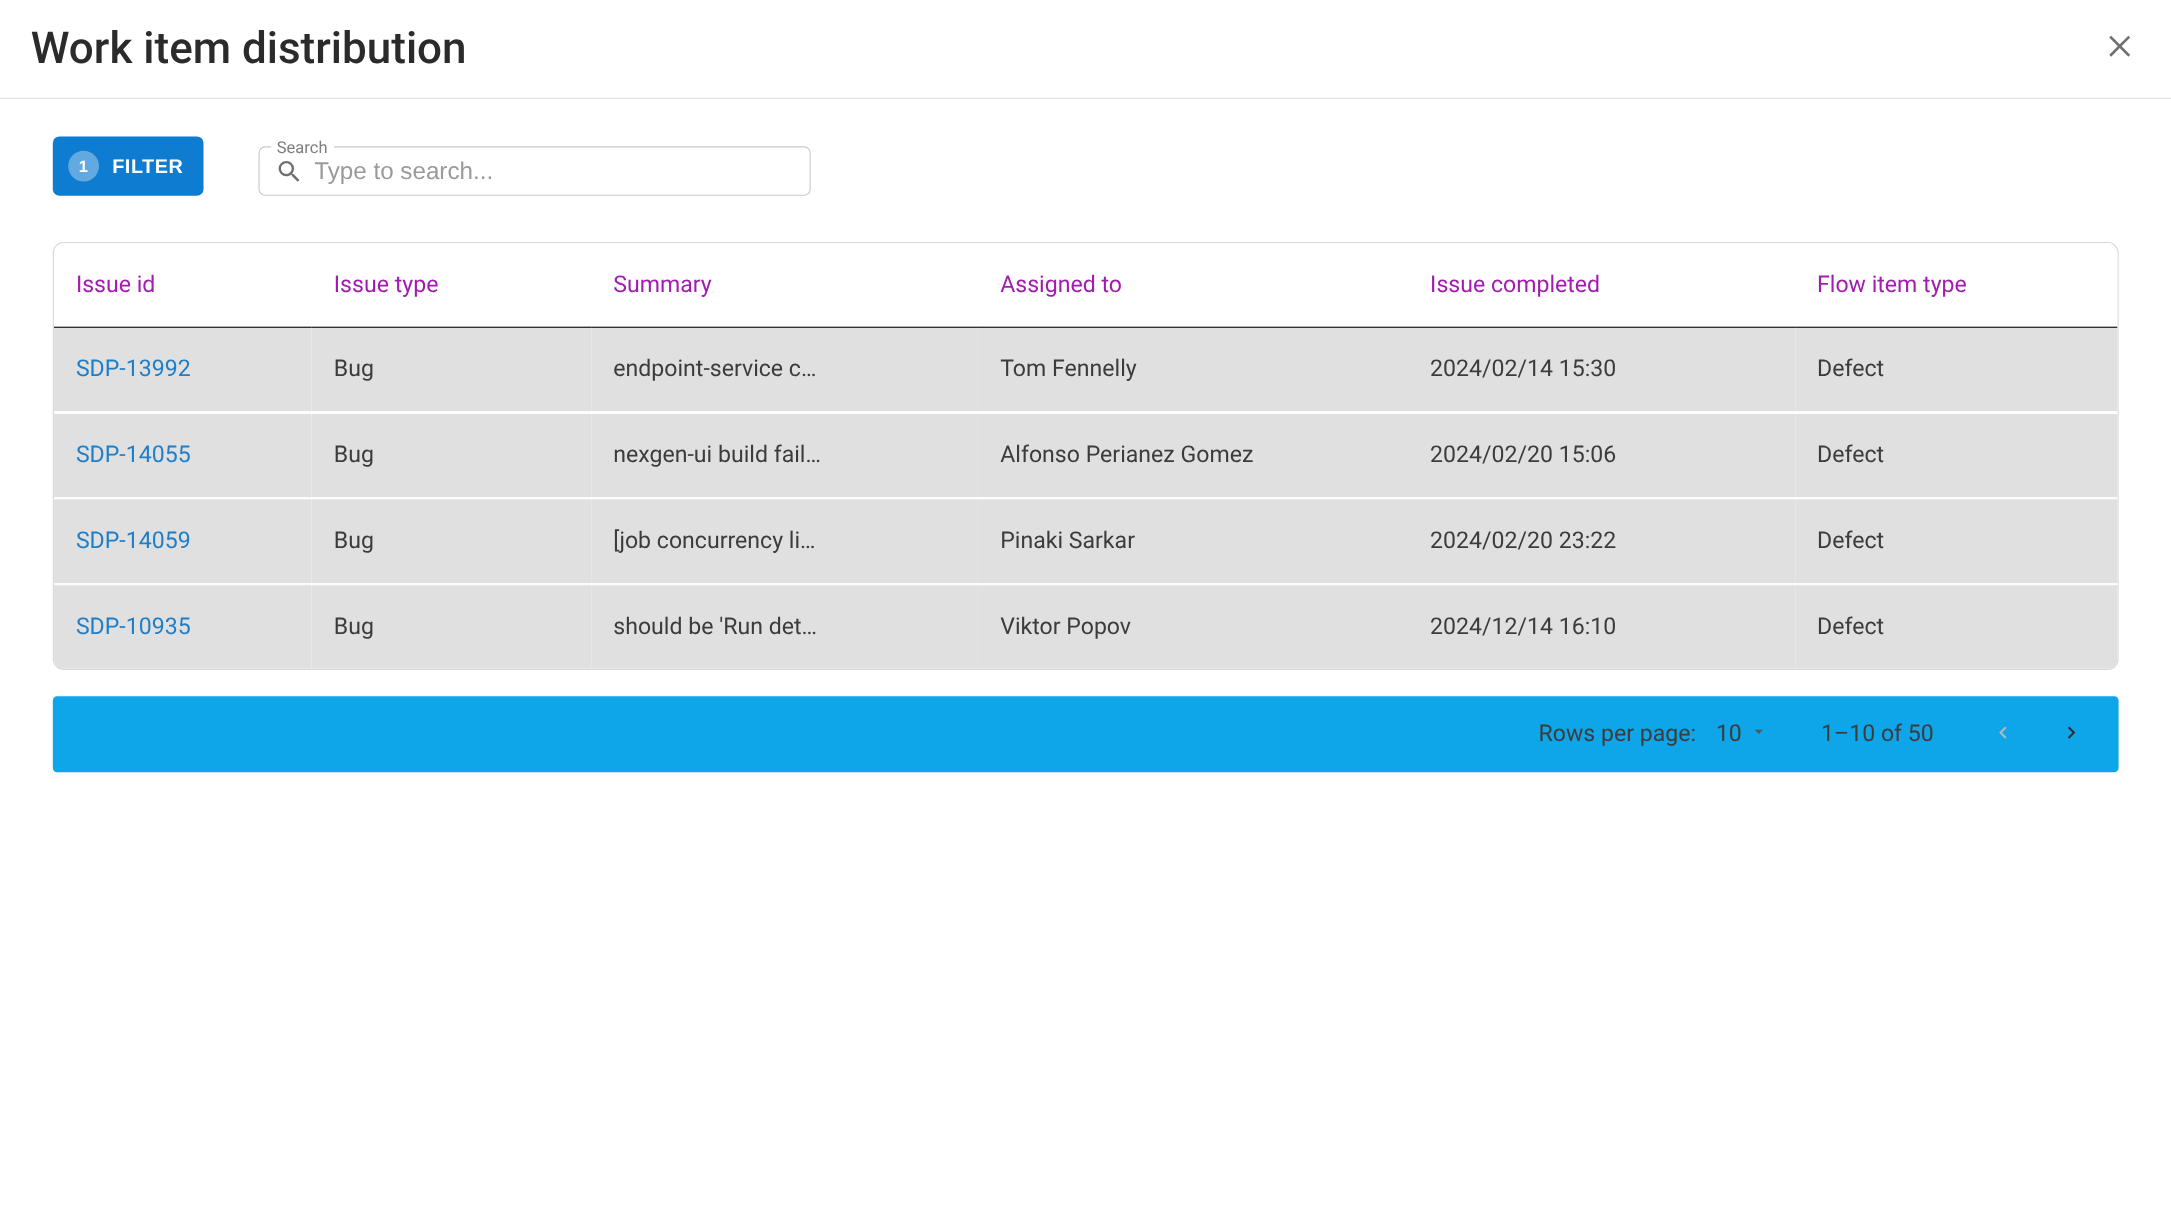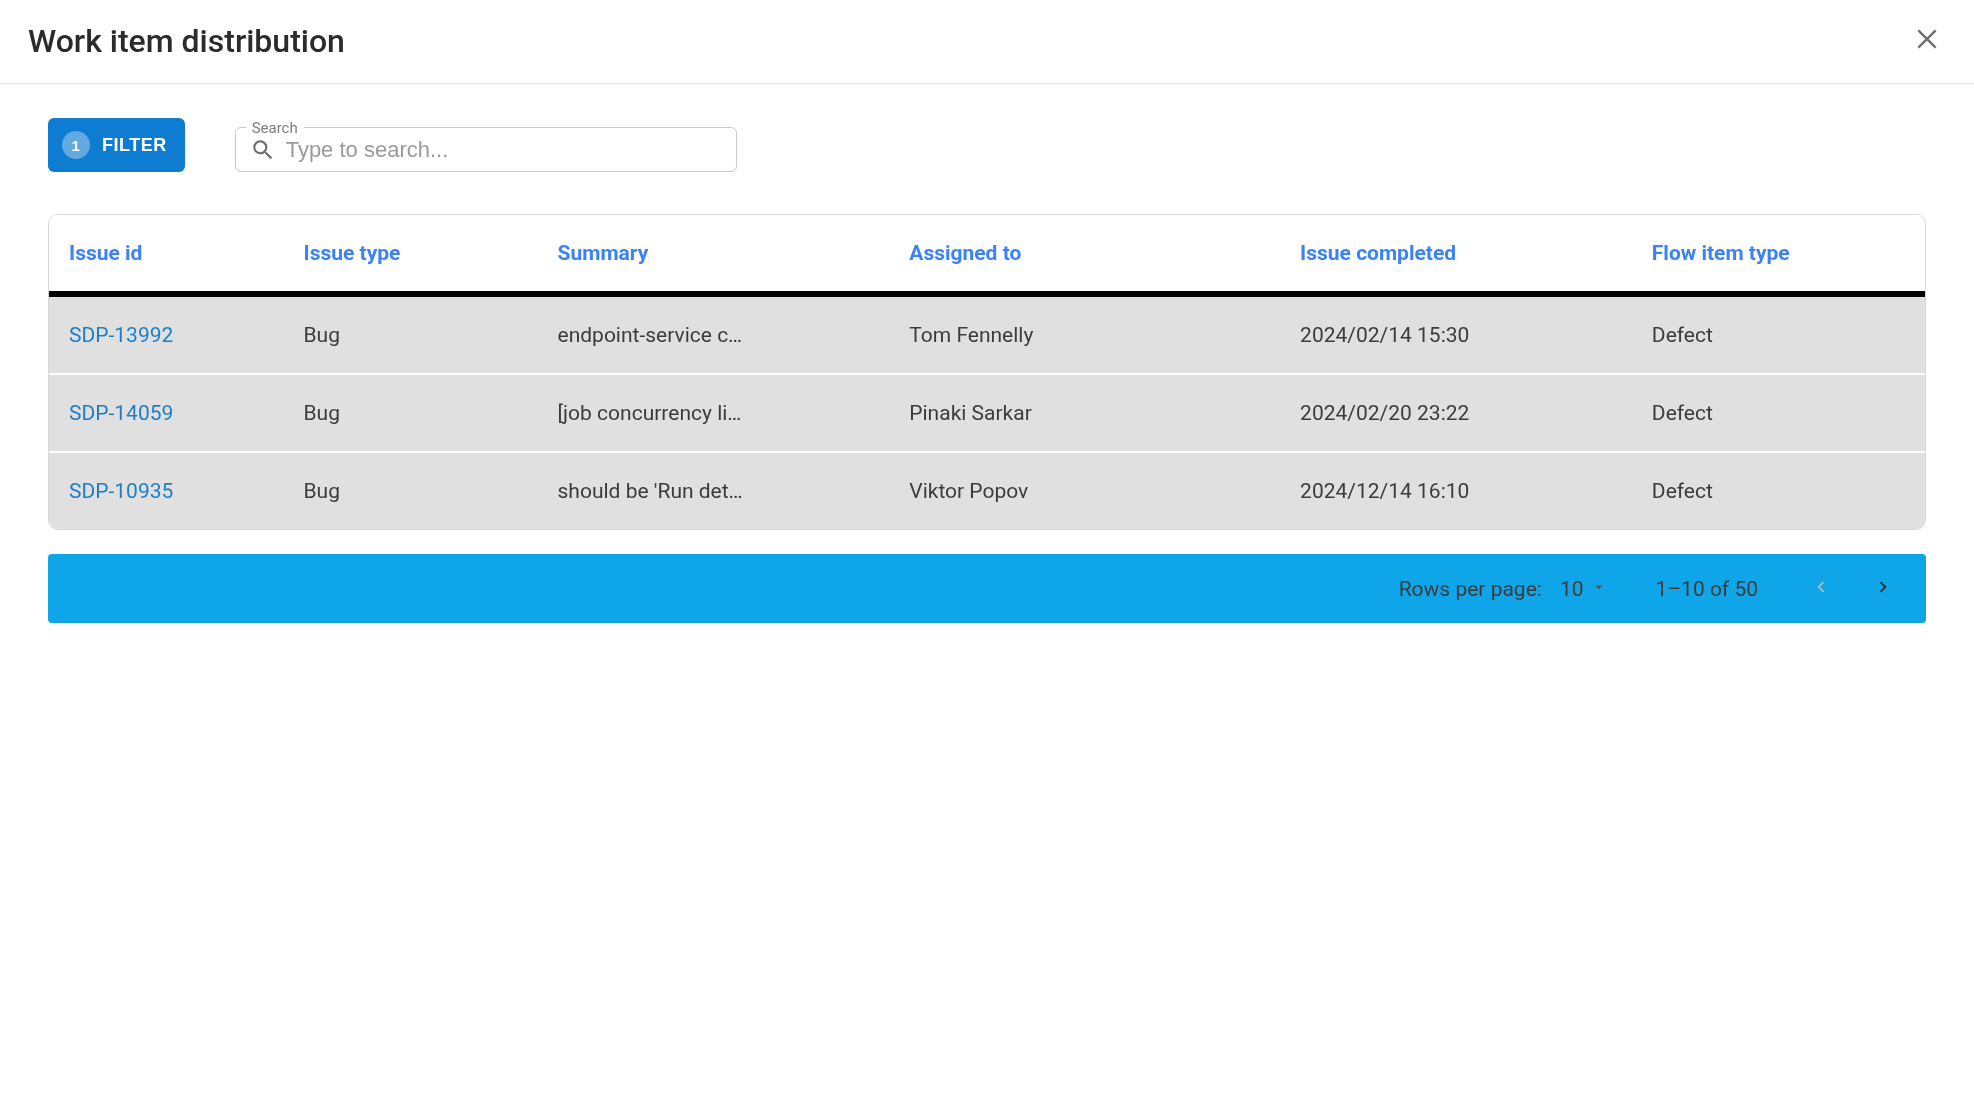--- a/index.html
+++ b/index.html
@@ -14,21 +14,21 @@
     min-height: 100vh;
   }
   .dialog-header {
     display: flex;
     align-items: center;
     justify-content: space-between;
     padding: 20px 28px 22px 28px;
     border-bottom: 1px solid #e0e0e0;
   }
   .dialog-title {
-    font-size: 32px;
+    font-size: 40px;
     font-weight: 500;
     color: #2b2b2b;
   }
   .close-btn {
     background: none;
     border: none;
     cursor: pointer;
     padding: 6px;
     color: #6f6f6f;
     display: flex;
@@ -111,25 +111,25 @@
     border-radius: 10px;
     overflow: hidden;
   }
   table {
     width: 100%;
     border-collapse: collapse;
   }
   thead th {
     text-align: left;
     font-size: 21px;
-    font-weight: 700;
-    color: #3b82f6;
+    font-weight: 400;
+    color: #a21caf;
     padding: 26px 20px;
     background: #fff;
-    border-bottom: 6px solid #000000;
+    border-bottom: 1px solid #000000;
   }
   tbody tr {
     background: #e0e0e0;
     border-bottom: 2px solid #fcfcfc;
   }
   tbody tr:last-child { border-bottom: none; }
   tbody td {
     padding: 26px 20px;
     font-size: 21px;
     color: #3c3c3c;
@@ -238,20 +238,28 @@
         </tr>
       </thead>
       <tbody id="table-body">
 
       <tr>
             <td class="col-issue-id"><a class="issue-link">SDP-13992</a></td>
             <td class="col-issue-type">Bug</td>
             <td class="col-summary">endpoint-service c…</td>
             <td class="col-assigned">Tom Fennelly</td>
             <td class="col-completed">2024/02/14 15:30</td>
+            <td class="col-flow">Defect</td>
+          </tr>
+          <tr>
+            <td class="col-issue-id"><a class="issue-link">SDP-14055</a></td>
+            <td class="col-issue-type">Bug</td>
+            <td class="col-summary">nexgen-ui build fail…</td>
+            <td class="col-assigned">Alfonso Perianez Gomez</td>
+            <td class="col-completed">2024/02/20 15:06</td>
             <td class="col-flow">Defect</td>
           </tr>
           <tr>
             <td class="col-issue-id"><a class="issue-link">SDP-14059</a></td>
             <td class="col-issue-type">Bug</td>
             <td class="col-summary">[job concurrency li…</td>
             <td class="col-assigned">Pinaki Sarkar</td>
             <td class="col-completed">2024/02/20 23:22</td>
             <td class="col-flow">Defect</td>
           </tr>

